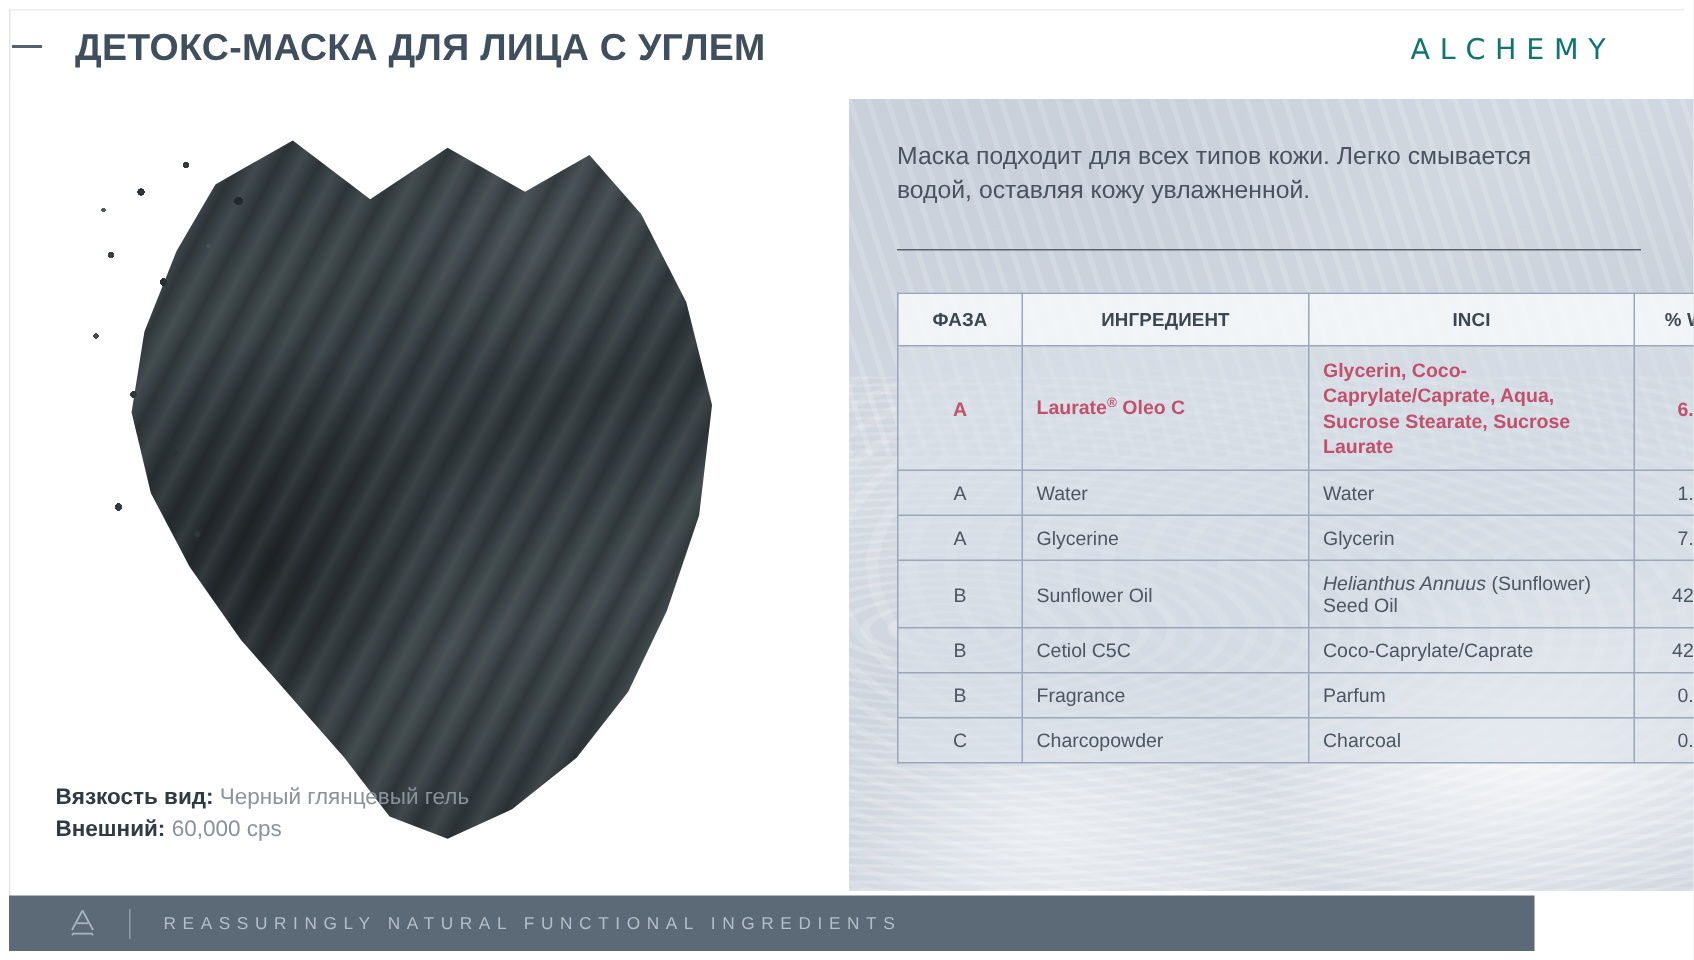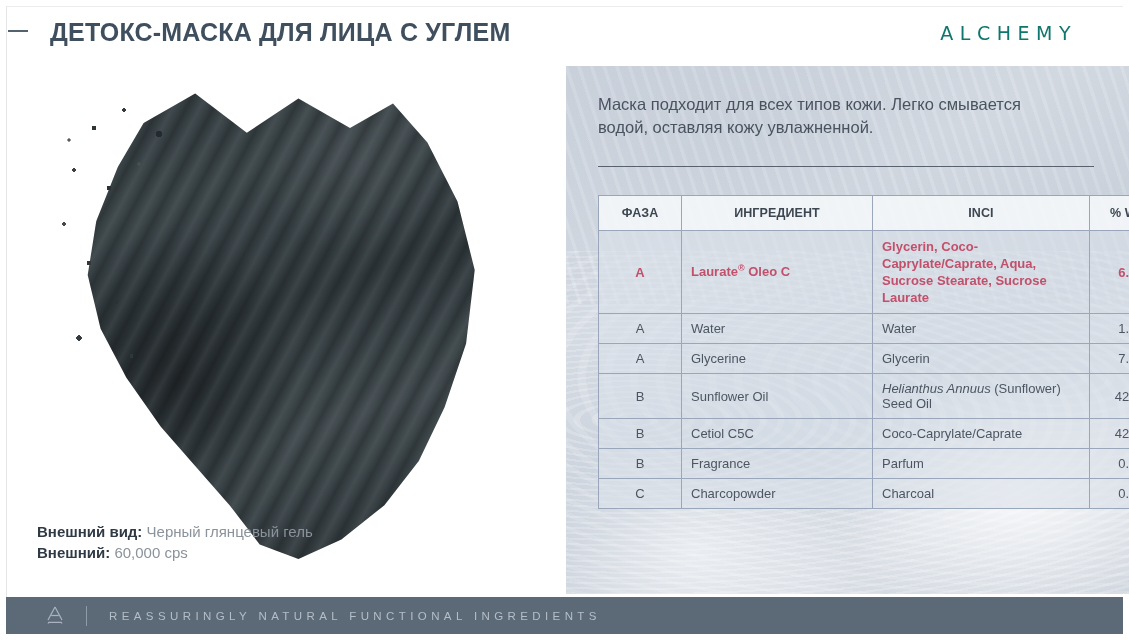--- a/index.html
+++ b/index.html
@@ -261,21 +261,21 @@
     line-height: 1.32;
   }
   .ital { font-style: italic; }
   sup { font-size: 9px; vertical-align: super; }
 
   
   .footer {
     position: absolute;
     left: 6px;
     top: 597px;
-    width: 1117px;
+    width: 1017px;
     height: 37px;
     background: #5c6a78;
     display: flex;
     align-items: center;
   }
   .footer-mark {
     width: 34px;
     margin-left: 32px;
     display: flex;
     justify-content: center;
@@ -307,21 +307,21 @@
   </div>
 
   <div class="photo-pane">
     <div class="smear-wrap">
       <div class="smear"></div>
       <div class="streaks"></div>
       <div class="speckles"></div>
     </div>
     <div class="photo-caption">
       <div>
-        <span class="lbl">Внешний вид:</span>
+        <span class="lbl">Вязкость вид:</span>
         <span>Черный глянцевый гель</span>
       </div>
       <div>
         <span class="lbl">Внешний:</span>
         <span>60,000 cps</span>
       </div>
     </div>
   </div>
 
   <div class="info-pane">

